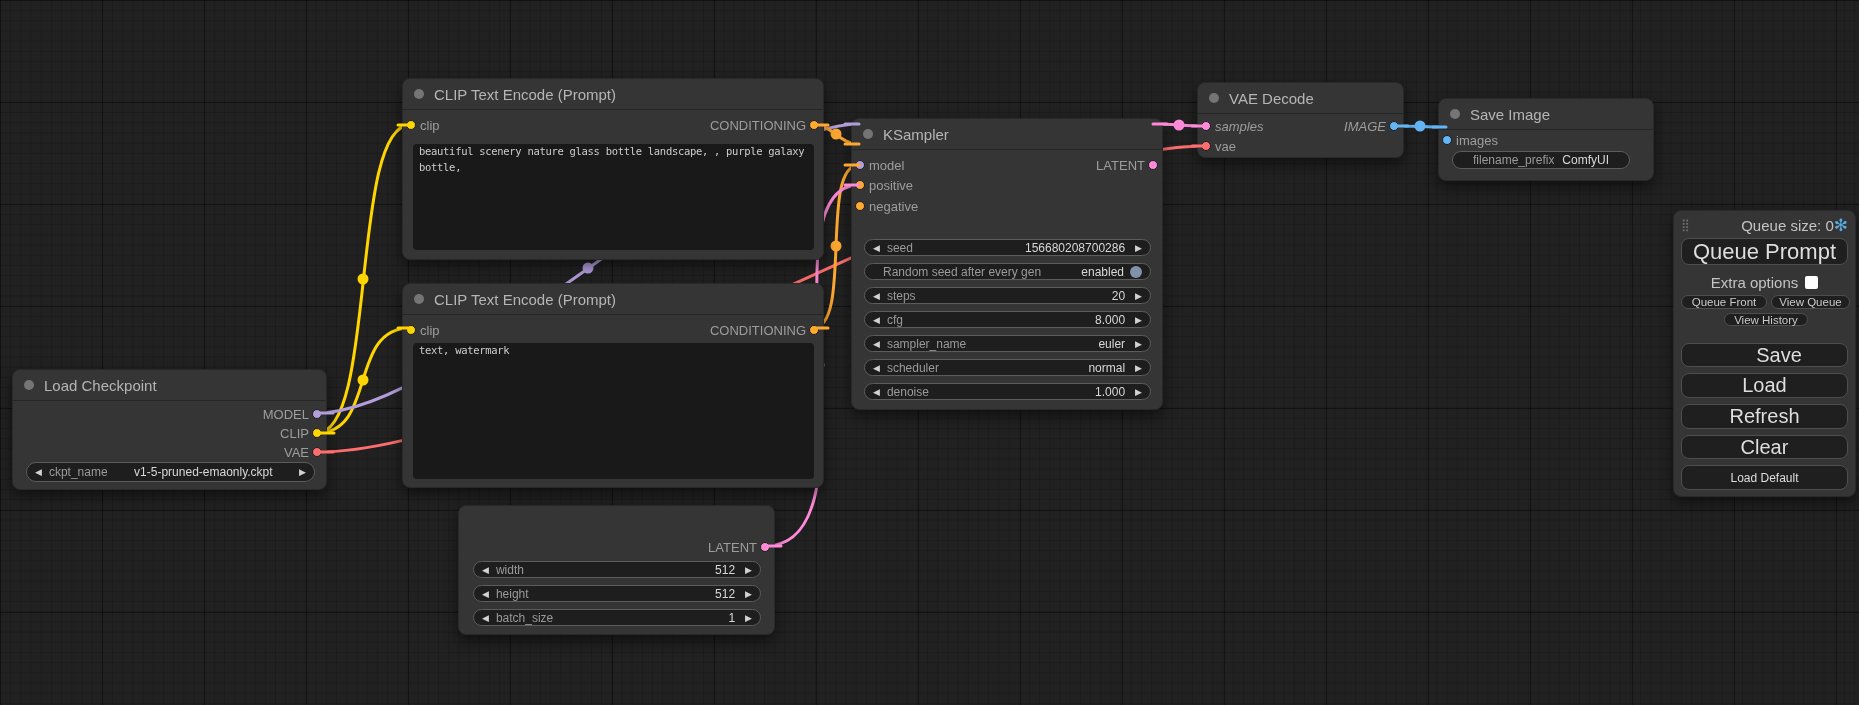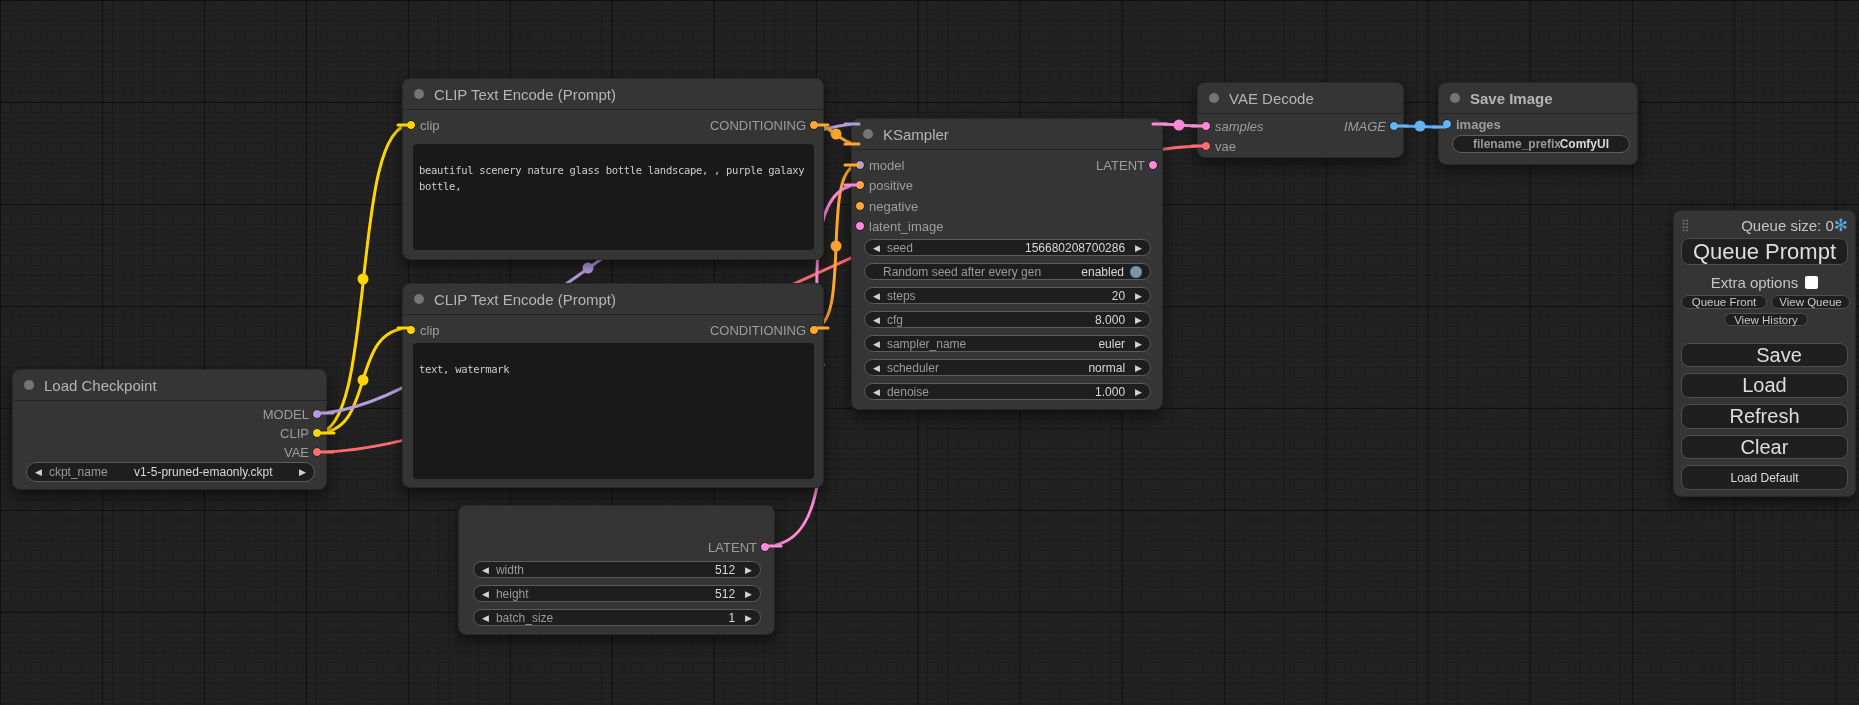--- a/index.html
+++ b/index.html
@@ -30,21 +30,21 @@
   .widget{position:absolute;display:flex;align-items:center;background:#1e1e1e;
     border:1px solid #5c5c5c;border-radius:11px;font-size:12px;color:#9a9a9a;
     padding:0 8px;box-sizing:border-box;white-space:nowrap;}
   .widget .arr{color:#d2d2d2;font-size:9px;flex:none;}
   .widget .wl{margin-left:7px;overflow:hidden;}
   .widget .wv{margin-left:auto;margin-right:10px;color:#d8d8d8;}
   .widget .wv.center{margin:0 auto;}
   .toggle{width:12px;height:12px;border-radius:50%;margin-left:6px;flex:none;}
   .prompt{position:absolute;background:#191919;border-radius:4px;color:#cdcdcd;
     font-family:"DejaVu Sans Mono",monospace;font-size:10.5px;letter-spacing:-0.3px;
-    line-height:1.5;padding:19px 6px;box-sizing:border-box;white-space:pre-wrap;
+    line-height:1.5;padding:0 6px;box-sizing:border-box;white-space:pre-wrap;
     overflow:hidden;word-break:break-word;}
   .menu{position:absolute;left:1673px;top:210px;width:183px;height:287px;z-index:4;
     background:#353535;border:1px solid #2a2a2a;border-radius:8px;
     box-shadow:0 6px 14px rgba(0,0,0,.5);box-sizing:border-box;}
   .menu .hdr{position:absolute;left:0;right:0;top:3px;height:22px;display:flex;
     align-items:center;color:#c3c3c3;font-size:15px;}
   .menu .drag{color:#6e6e6e;font-size:12px;margin-left:7px;}
   .menu .qsize{flex:1;text-align:right;}
   .menu .gear{font-size:17px;margin-right:7px;cursor:pointer;}
   .mbtn{position:absolute;left:7px;width:167px;background:#1f1f1f;border:1px solid #4e4e4e;
@@ -171,24 +171,20 @@
       <span class="sdot out" style="background-color: rgb(255, 138, 216);"></span>
     </div>
     <div class="srow" style="top:77px;">
       <span>negative</span>
       <span class="sdot in" style="background-color: rgb(255, 169, 49);"></span>
     </div>
     <div class="srow" style="top:56px;">
       <span>positive</span>
       <span class="sdot in" style="background-color: rgb(255, 169, 49);"></span>
     </div>
-    <div class="srow" style="top:97px;">
-      <span>latent_image</span>
-      <span class="sdot in" style="background-color: rgb(255, 138, 216);"></span>
-    </div>
     <div class="widget" style="left:12px;top:120px;width:287px;height:17px;">
       <span class="arr">◀</span>
       <span class="wl">seed</span>
       <span class="wv">156680208700286</span>
       <span class="arr">▶</span>
     </div>
     <div class="widget" style="left:12px;top:144px;width:287px;height:17px;">
       <span class="wl" style="margin-left:10px;">Random seed after every gen</span>
       <span class="wv" style="margin-right:0;">enabled</span>
       <span class="toggle" style="background-color: rgb(126, 147, 167);"></span>
@@ -235,21 +231,21 @@
       <span class="sdot in" style="background-color: rgb(255, 138, 216);"></span>
       <span class="outlbl">IMAGE</span>
       <span class="sdot out" style="background-color: rgb(100, 181, 246);"></span>
     </div>
     <div class="srow" style="top:53px;">
       <span>vae</span>
       <span class="sdot in" style="background-color: rgb(255, 110, 110);"></span>
     </div>
   </div>
 
-  <div class="node" style="left:1438px;top:82px;width:200px;height:83px;font-weight:bold;">
+  <div class="node" style="left:1438px;top:98px;width:216px;height:83px;">
     <div class="ntitle">
       <span class="tdot" style="background-color: rgb(117, 117, 117);"></span>
       <span>Save Image</span>
     </div>
     <div class="srow" style="top:31px;">
       <span>images</span>
       <span class="sdot in" style="background-color: rgb(100, 181, 246);"></span>
     </div>
     <div class="widget" style="left:13px;top:52px;width:178px;height:18px;">
       <span class="wl" style="margin-left:12px;">filename_prefix</span>

